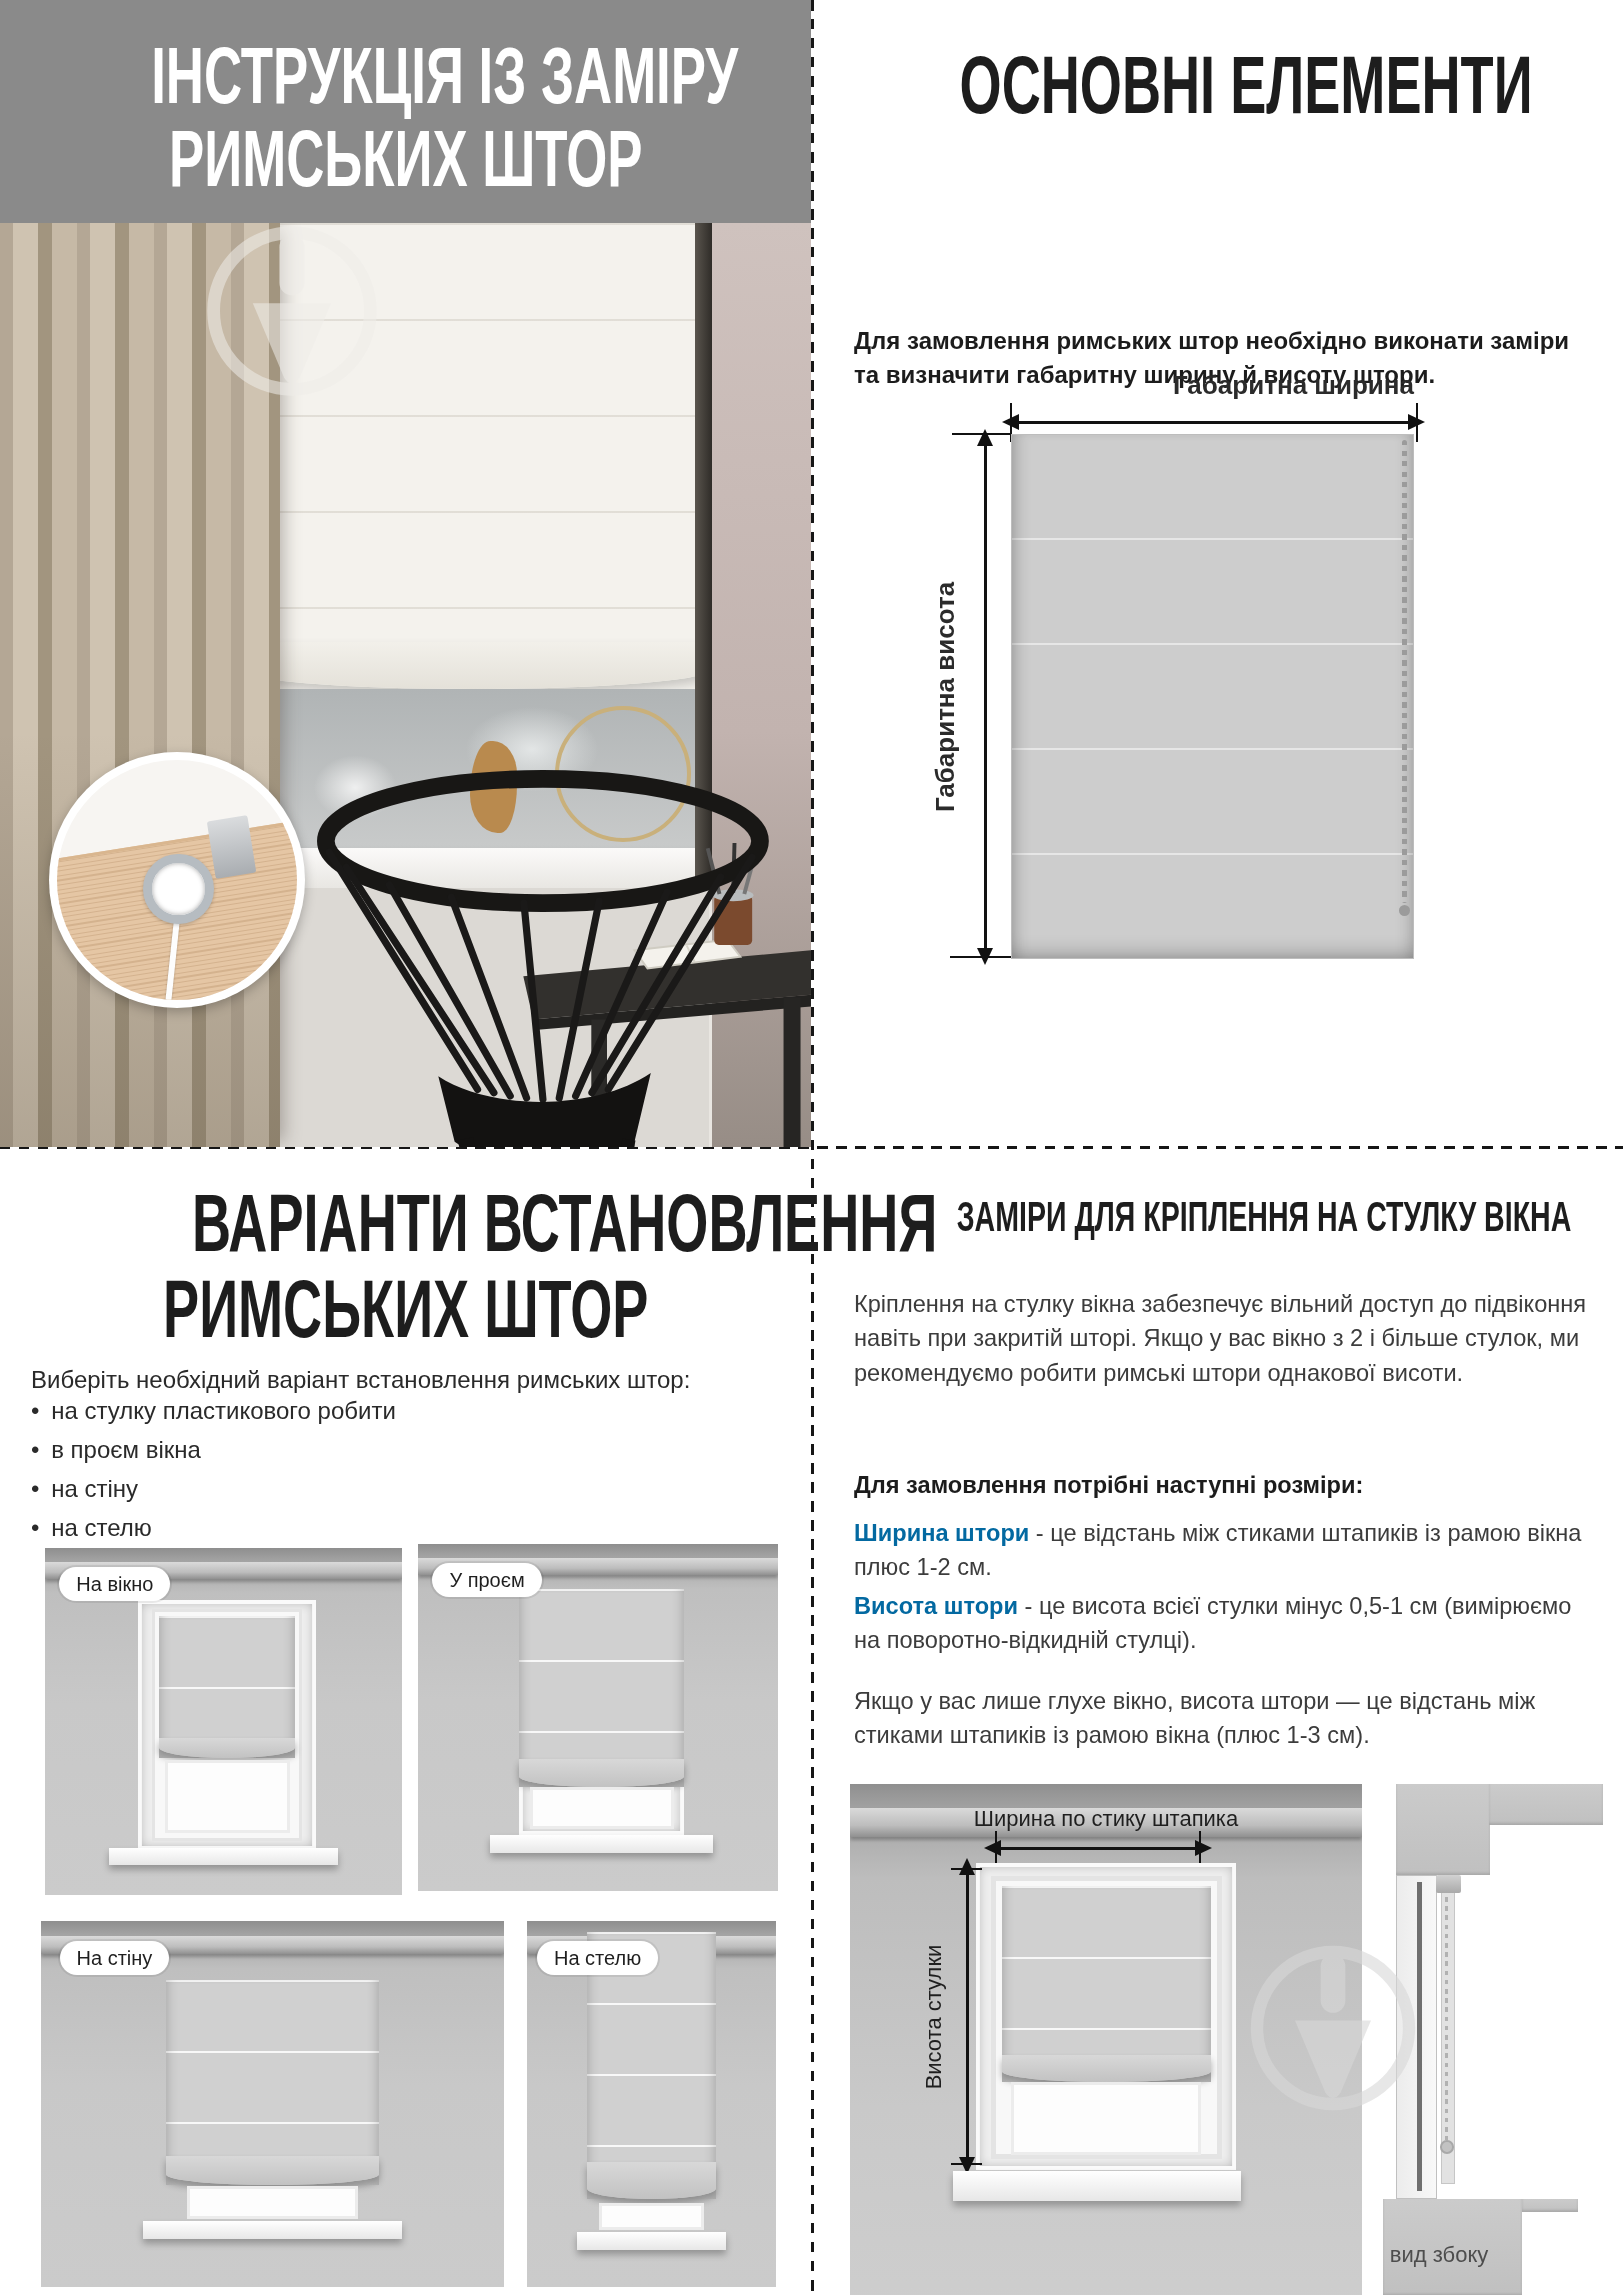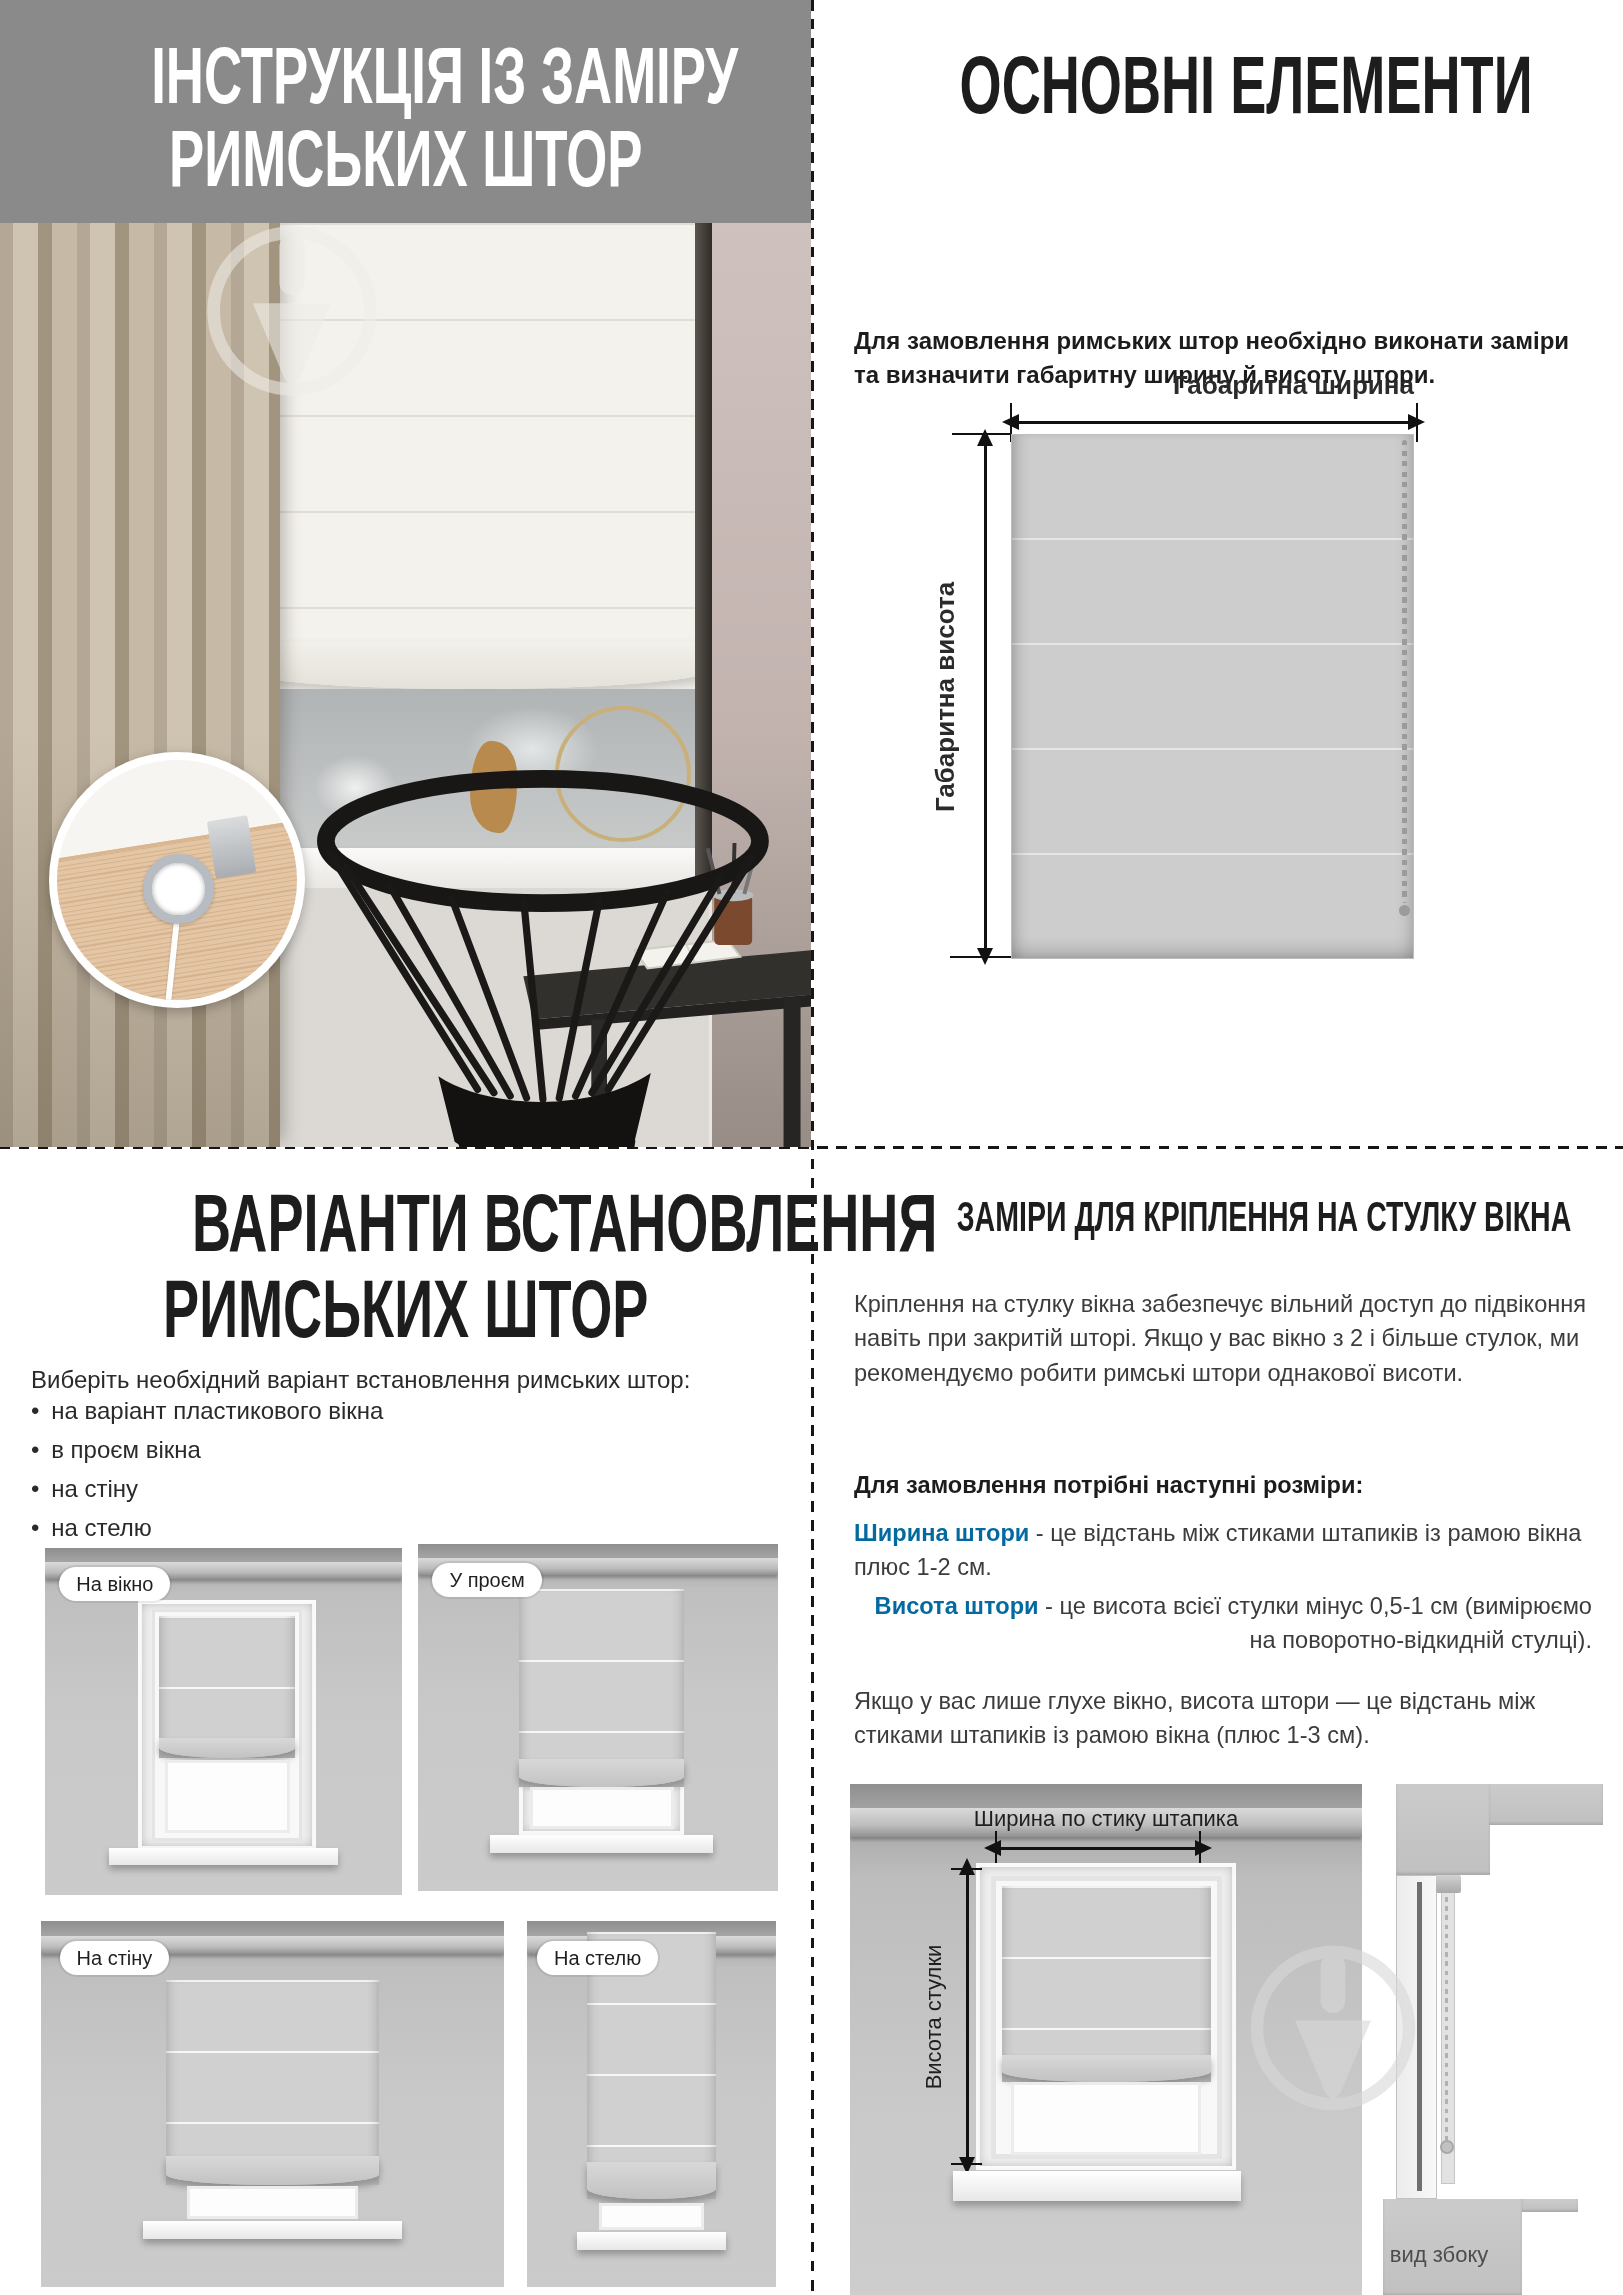--- a/index.html
+++ b/index.html
@@ -141,21 +141,21 @@
     box-shadow:0 4.6px 7.2px rgba(0,0,0,0.28); }
 
   
   .br-title { left:812px; top:1193px; width:811px; text-align:center; color:#1d1d1d; }
   .br-title .cond-sm { font-size:42px; }
   .br-p { left:854px; width:738px; font-size:23.6px; line-height:1.47; color:#3c3c3c; }
   .br-p b { color:#0369a1; }
   .br-intro { top:1263px; }
   .br-order { top:1444px; font-weight:700; color:#1c1c1c; }
   .br-width { top:1492px; }
-  .br-height { top:1565px;text-align:right; }
+  .br-height { top:1565px; }
   .br-note { top:1660px; }
 
   .fv { left:850px; top:1784px; width:512px; height:588px; position:absolute; overflow:hidden;
     background:linear-gradient(180deg,#8f8f8f 0%,#a6a6a6 5%,#bdbdbd 16%,#c9c9c9 55%,#cfcfcf 100%); }
   .fv-wlabel { position:absolute; left:73px; top:22px; width:366px; text-align:center;
     font-size:22px; color:#1f1f1f; }
   .fv-niche { left:126px; top:79px; width:260px; height:307px; }
   .fv-frame { left:141px; top:92px; width:231px; height:283px; border-width:5.2px; }
   .fv-blind { left:152px; top:102px; width:209px; height:196px; }
   .fv-glass { left:161px; top:298px; width:190px; height:73px; }
@@ -270,21 +270,21 @@
     <div class="abs d-hlabel">Габаритна висота</div>
   </section>
 
   <section>
     <div class="abs bl-title">
       <span class="hline"><span class="cond">ВАРІАНТИ ВСТАНОВЛЕННЯ</span></span>
       <span class="hline"><span class="cond">РИМСЬКИХ ШТОР</span></span>
     </div>
     <p class="abs bl-intro">Виберіть необхідний варіант встановлення римських штор:</p>
     <ul class="abs bl-list">
-      <li>на варіант пластикового вікна</li>
+      <li>на стулку пластикового робити</li>
       <li>в проєм вікна</li>
       <li>на стіну</li>
       <li>на стелю</li>
     </ul>
 
     <figure class="fig fig-v1" style="margin:4px;">
       <div class="ceil"></div>
       <div class="niche" style="left:26%; top:15%; width:50%; height:72%;"></div>
       <div class="winframe" style="left:30%; top:17.5%; width:42%; height:67%;"></div>
       <div class="rb" style="left:32%; top:19.5%; width:38%; height:41%;"></div>

